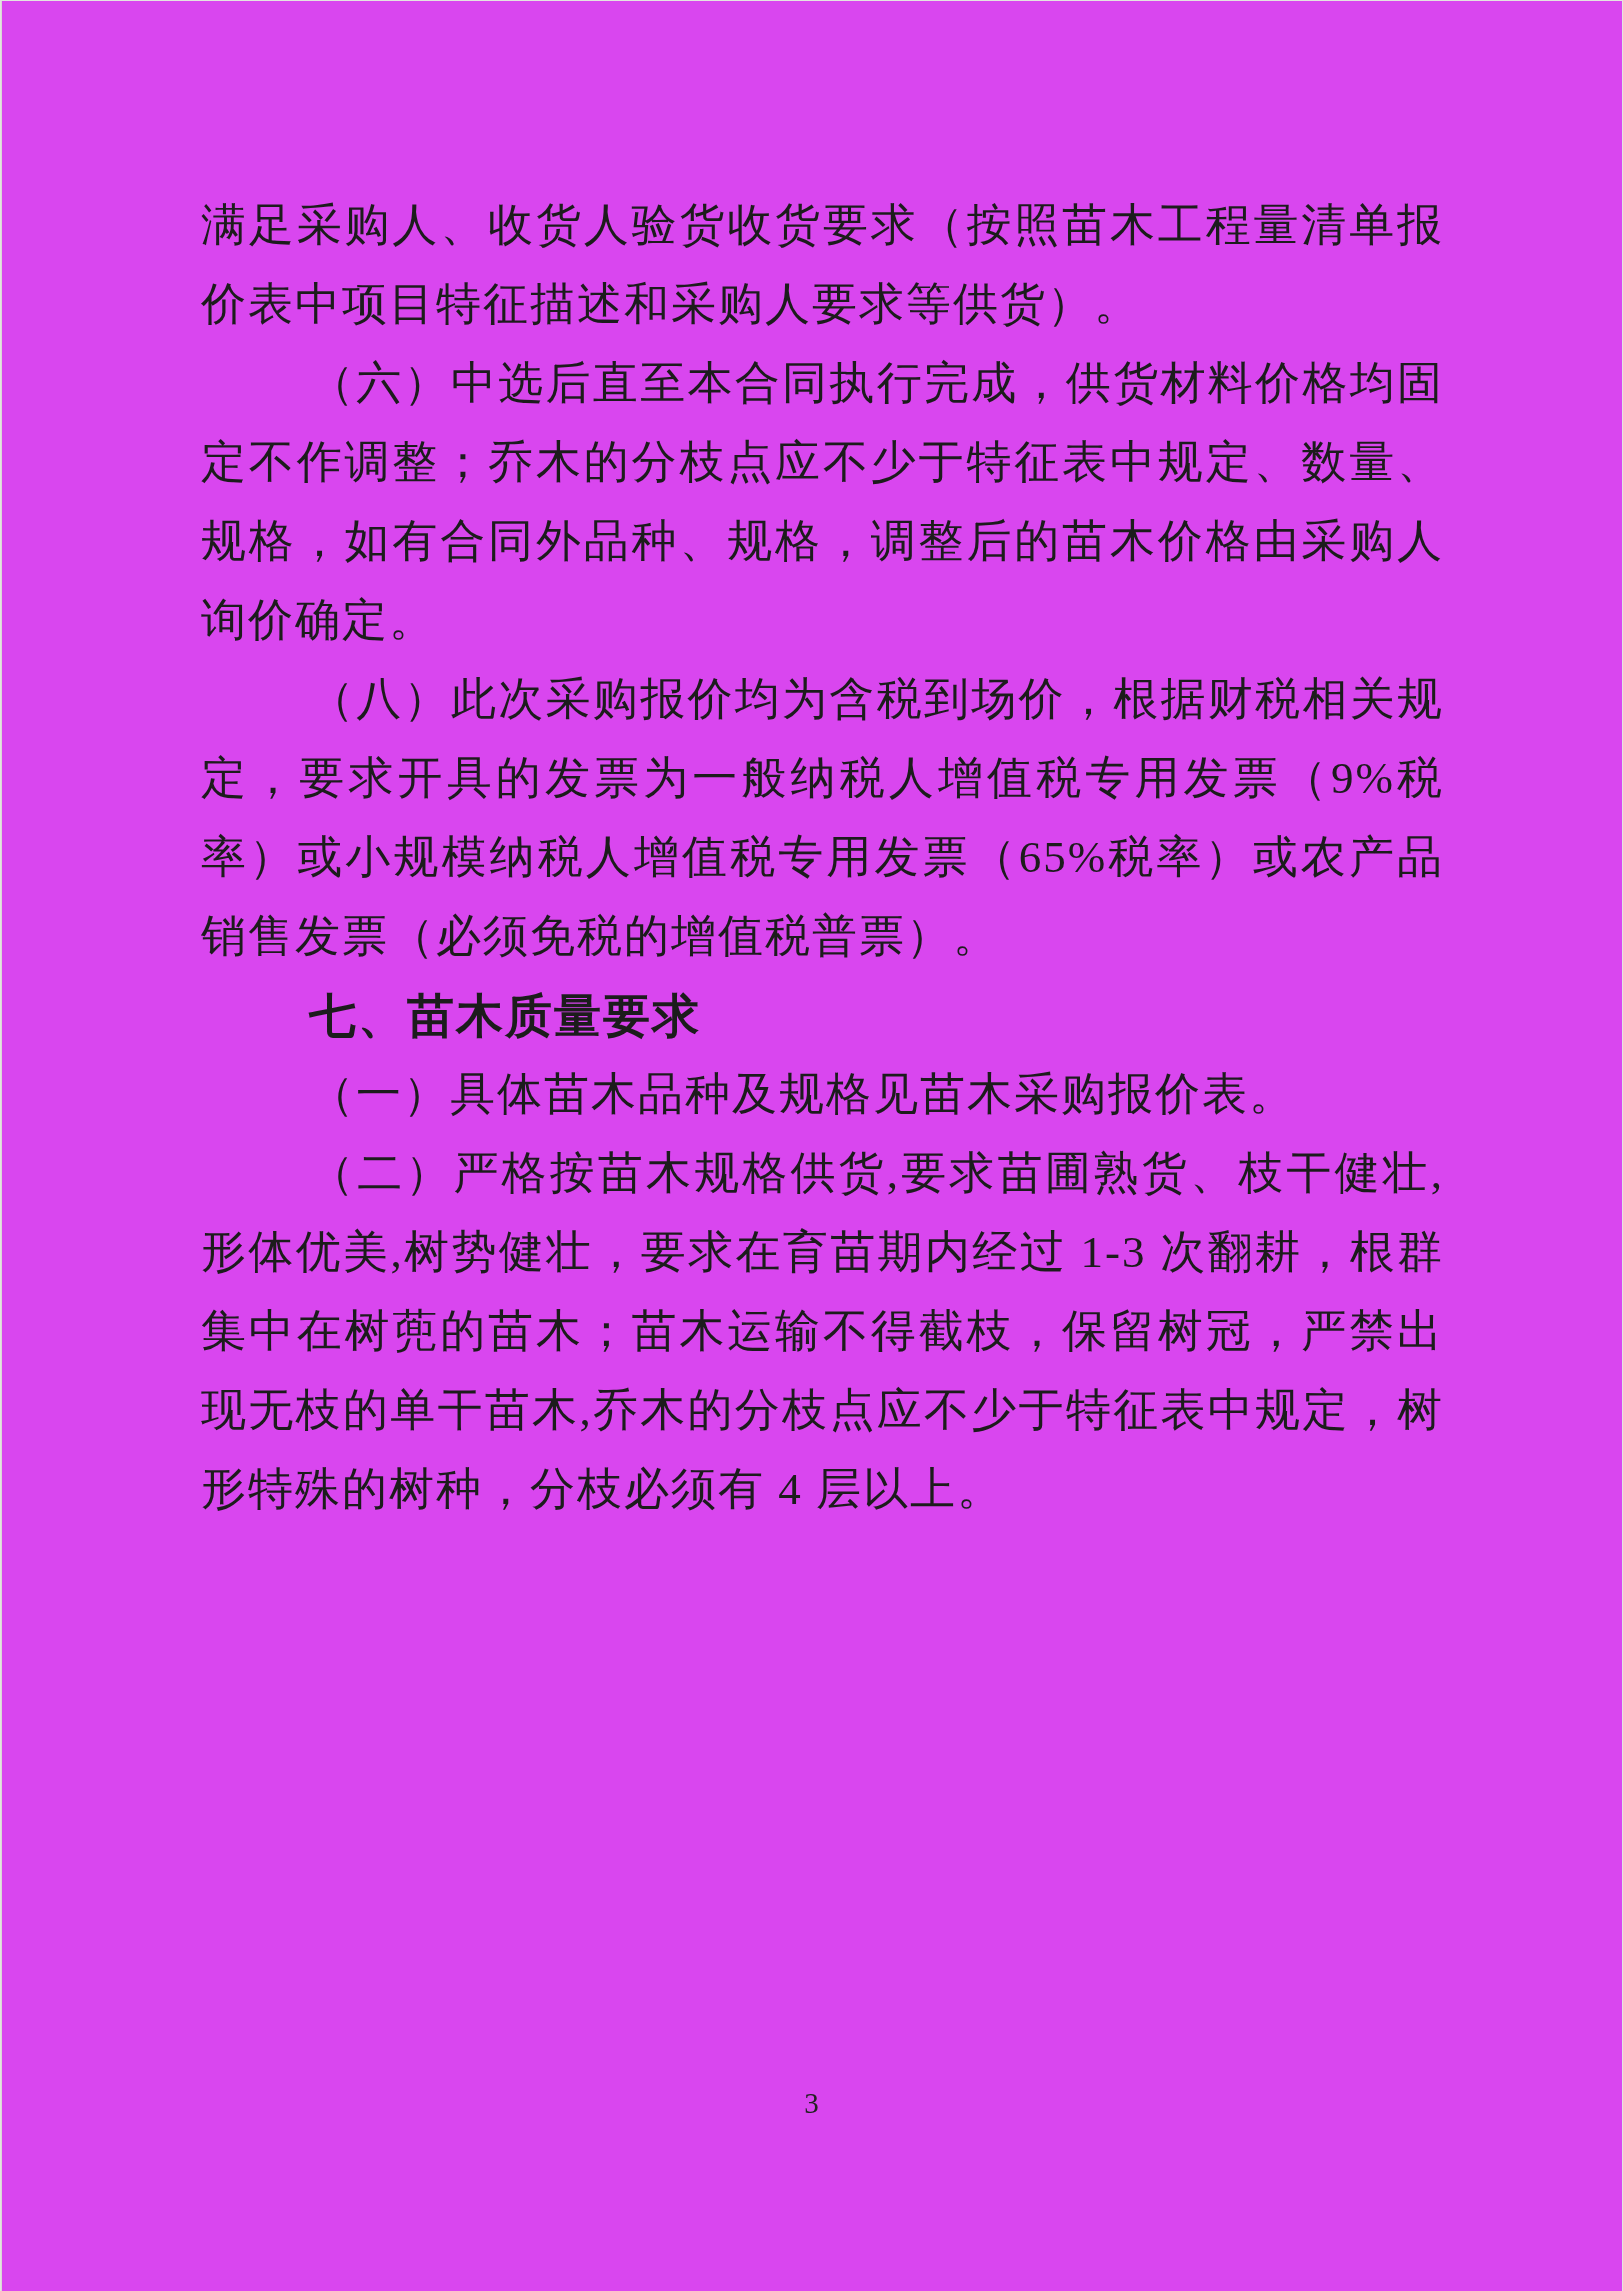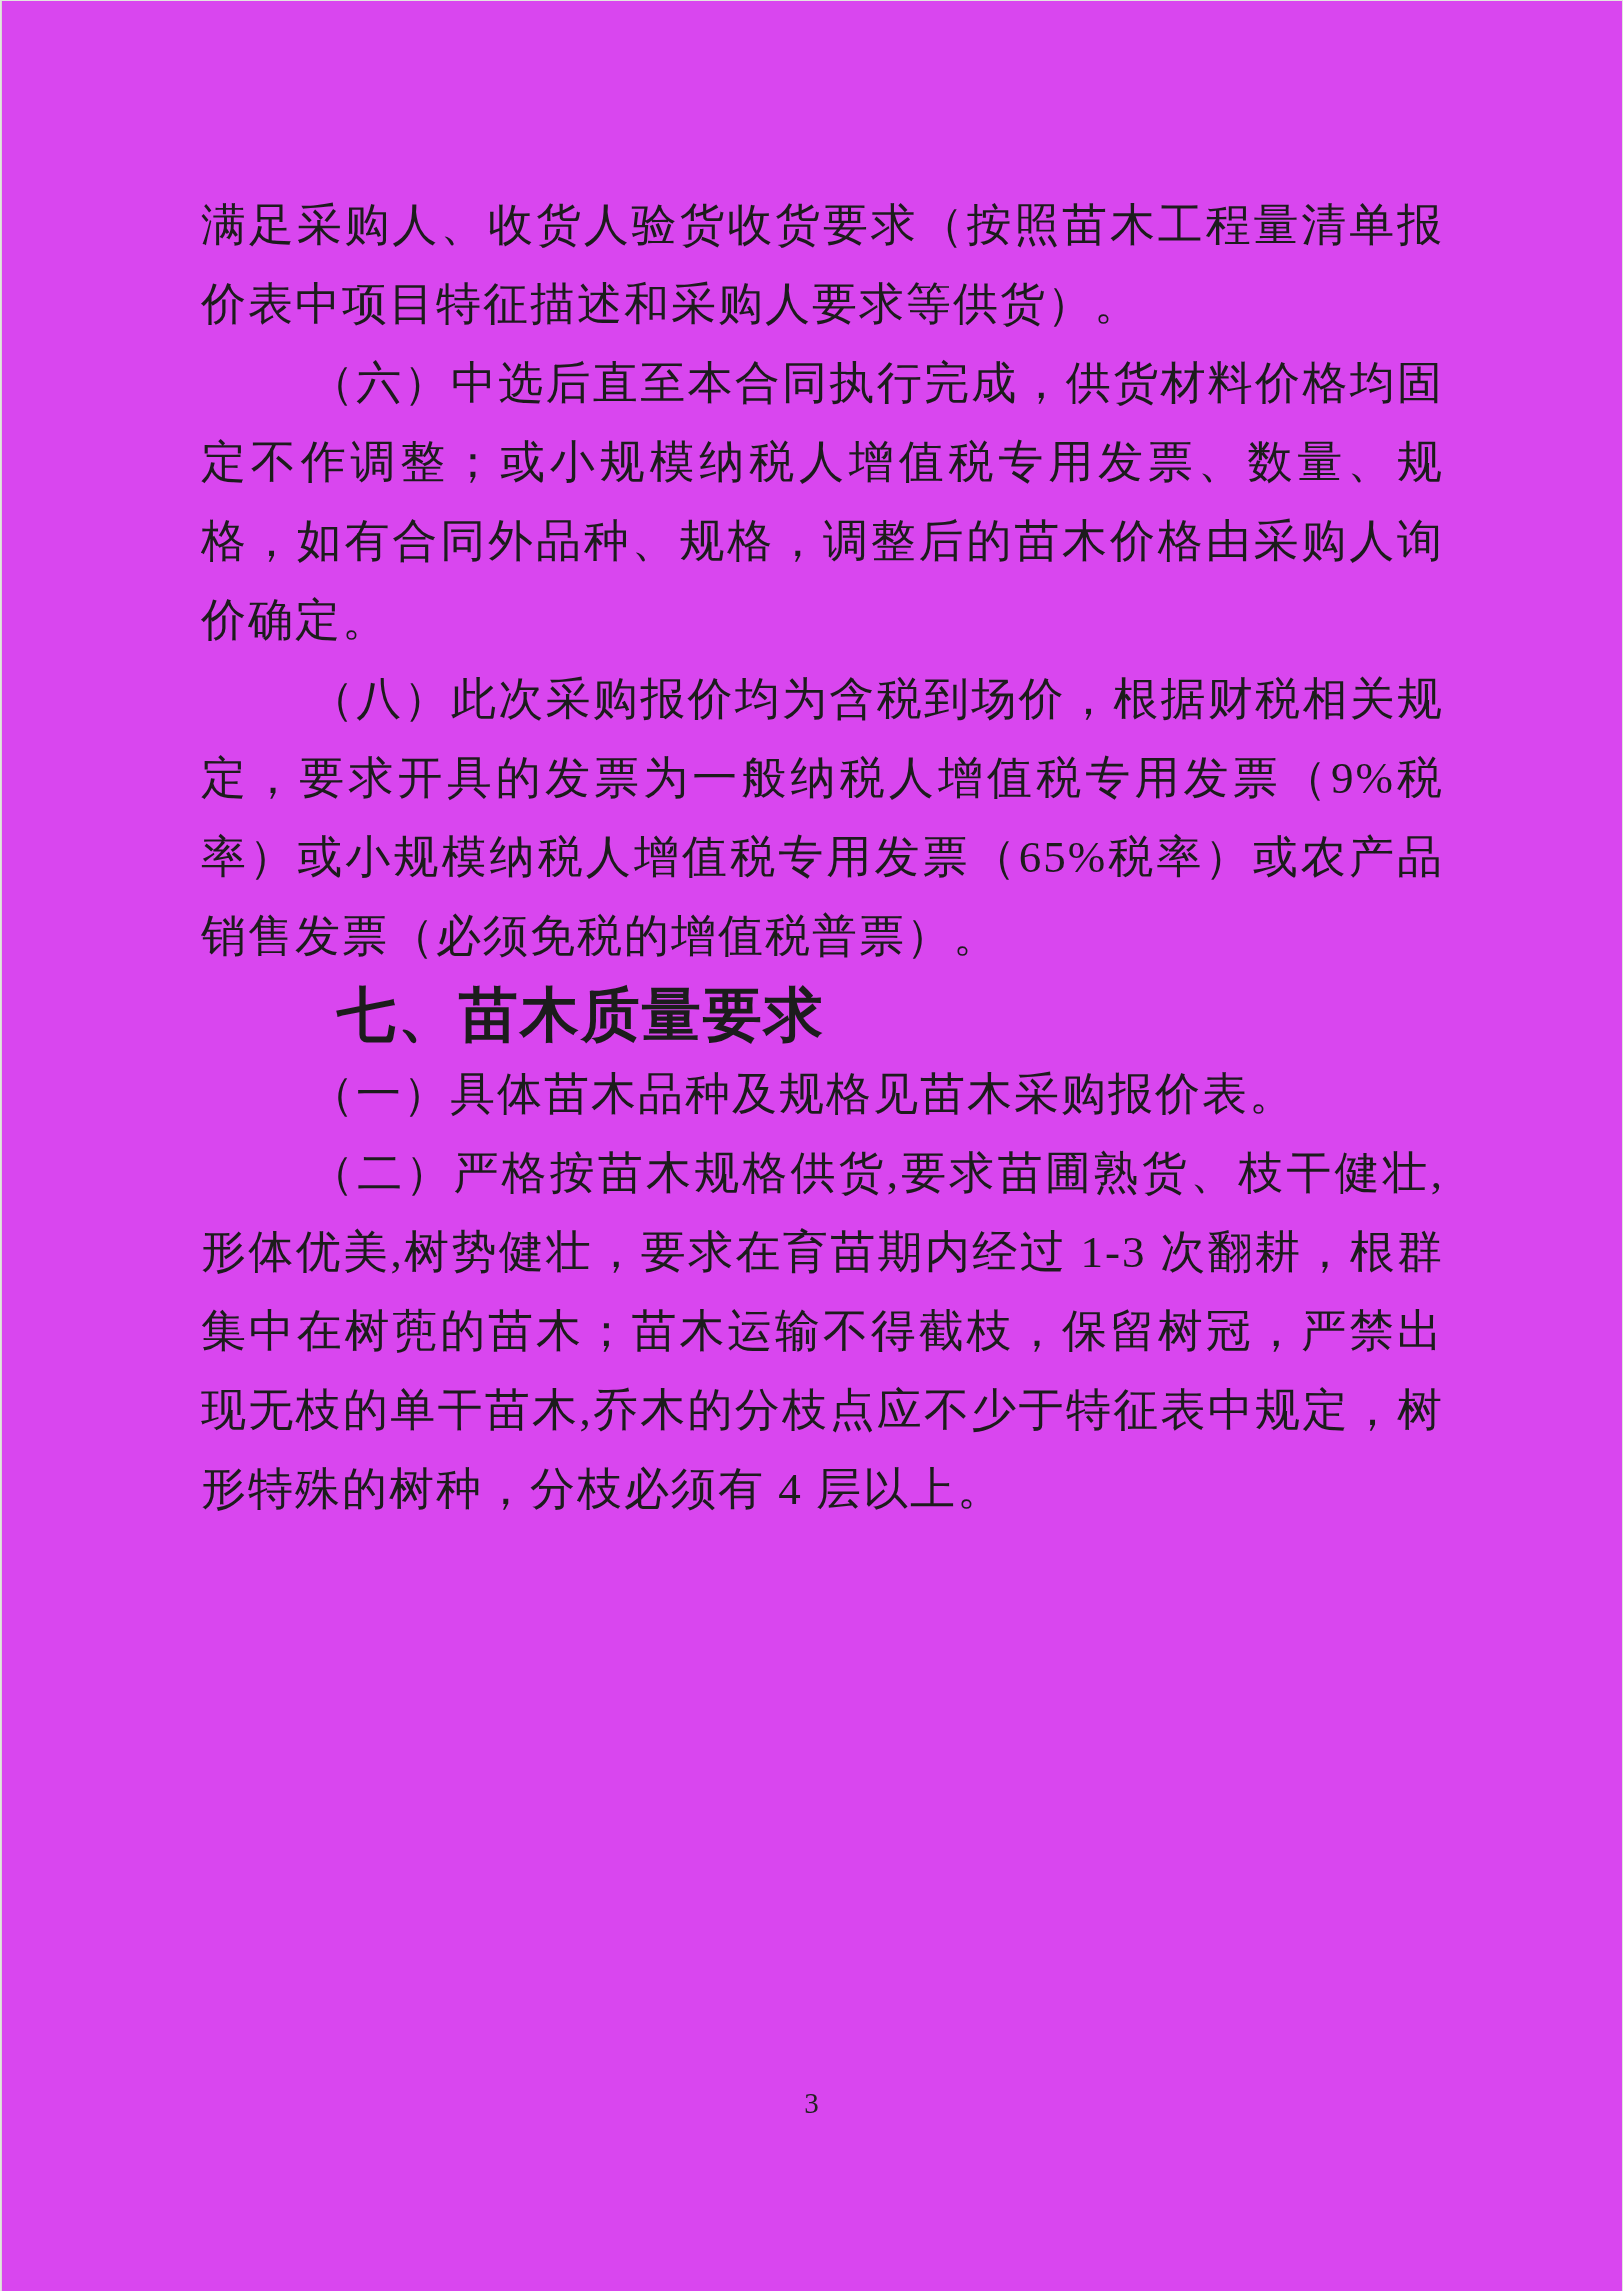--- a/index.html
+++ b/index.html
@@ -31,21 +31,21 @@
     line-height: 79px;
     letter-spacing: 2px;
     text-align: justify;
     font-weight: normal;
   }
   .para.indent {
     text-indent: 2.4em;
   }
   .heading {
     margin: 0;
-    font-size: 59px;
+    font-size: 47px;
     line-height: 79px;
     letter-spacing: 2px;
     font-weight: bold;
     text-indent: 2.3em;
     font-family: "Liberation Sans", "DejaVu Sans", sans-serif;
   }
   .footer {
     position: absolute;
     left: 0;
     right: 0;
@@ -55,21 +55,21 @@
     line-height: 39px;
     color: #222;
   }
 </style>
 </head>
 <body>
 
 <div class="page">
   <div class="content">
     <p class="para">满足采购人、收货人验货收货要求（按照苗木工程量清单报价表中项目特征描述和采购人要求等供货）。</p>
-    <p class="para indent">（六）中选后直至本合同执行完成，供货材料价格均固定不作调整；或小规模纳税人增值税专用发票、数量、规格，如有合同外品种、规格，调整后的苗木价格由采购人询价确定。</p>
+    <p class="para indent">（六）中选后直至本合同执行完成，供货材料价格均固定不作调整；乔木的分枝点应不少于特征表中规定、数量、规格，如有合同外品种、规格，调整后的苗木价格由采购人询价确定。</p>
     <p class="para indent">（八）此次采购报价均为含税到场价，根据财税相关规定，要求开具的发票为一般纳税人增值税专用发票（9%税率）或小规模纳税人增值税专用发票（65%税率）或农产品销售发票（必须免税的增值税普票）。</p>
     <h2 class="heading">七、苗木质量要求</h2>
     <p class="para indent">（一）具体苗木品种及规格见苗木采购报价表。</p>
     <p class="para indent">（二）严格按苗木规格供货,要求苗圃熟货、枝干健壮,形体优美,树势健壮，要求在育苗期内经过 1-3 次翻耕，根群集中在树蔸的苗木；苗木运输不得截枝，保留树冠，严禁出现无枝的单干苗木,乔木的分枝点应不少于特征表中规定，树形特殊的树种，分枝必须有 4 层以上。</p>
   </div>
   <div class="footer">3</div>
 </div>
 
 
 </body></html>

